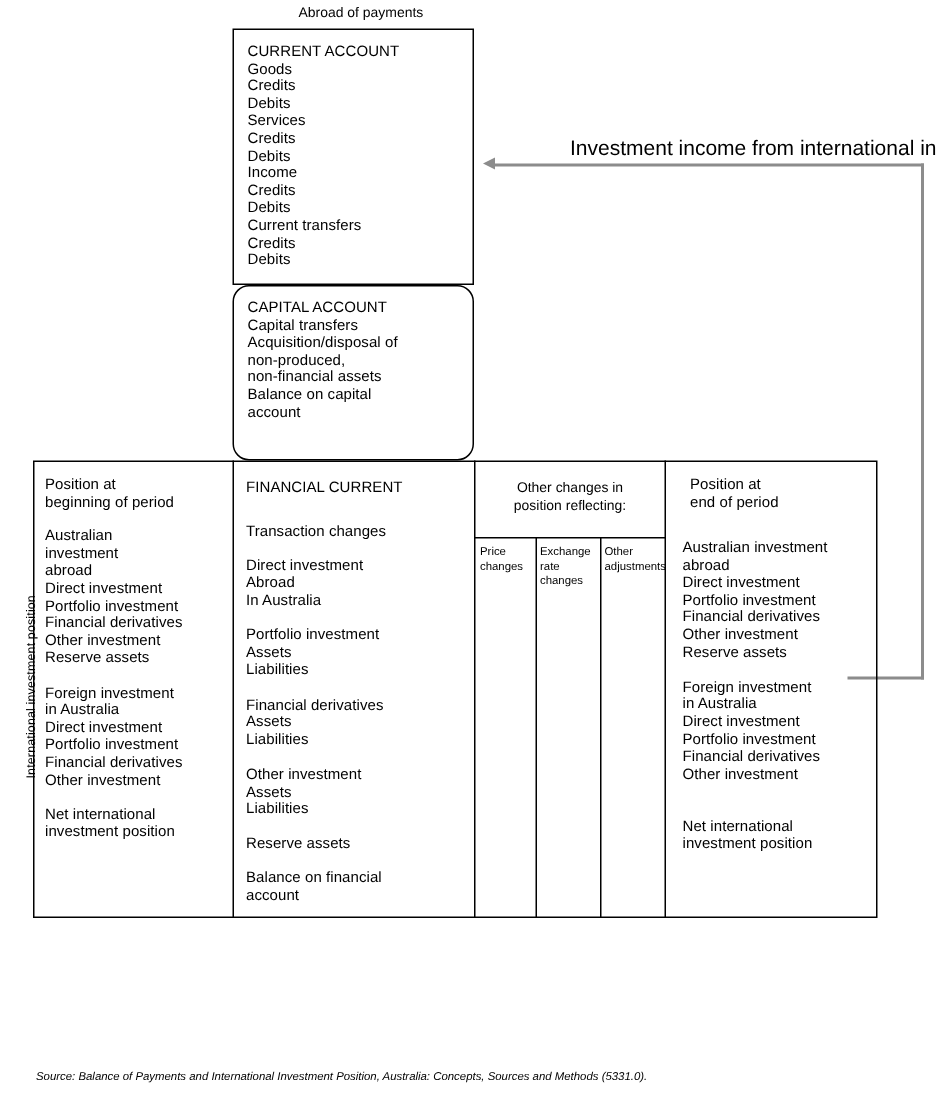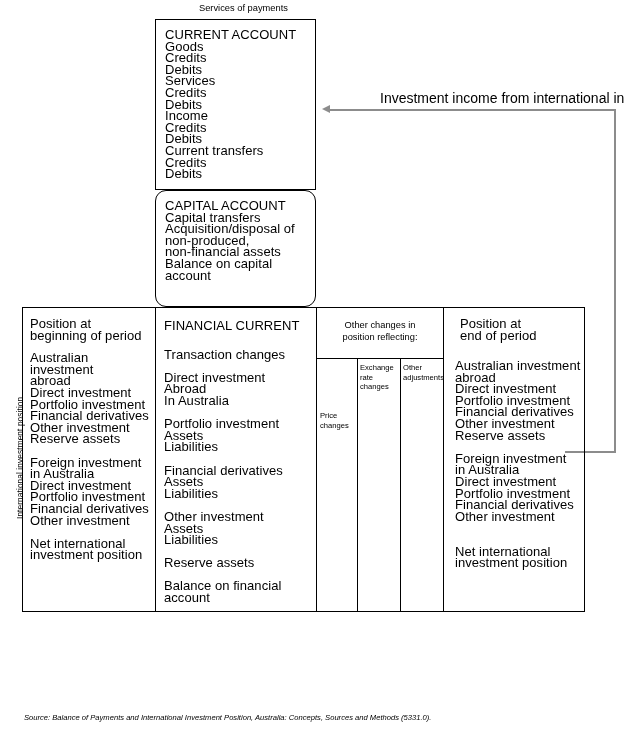--- a/index.html
+++ b/index.html
@@ -19,21 +19,21 @@
   .canvas {
     position: absolute;
     left: 0; top: 0;
     width: 624px;
     height: 732px;
   }
   .abs { position: absolute; }
 
   
   .txt {
-    font-size: 13px;
+    font-size: 10px;
     line-height: 11.6px;
     white-space: pre-line;
     letter-spacing: 0.05px;
   }
   .title-top {
     font-size: 9.3px;
     line-height: 12px;
     text-align: left;
   }
 
@@ -104,21 +104,21 @@
     font-style: italic;
     line-height: 10px;
     white-space: nowrap;
   }
 </style>
 </head>
 <body>
 
 <div class="canvas">
 
-  <div class="abs title-top" style="left:199px; top:2px;">Services of payments</div>
+  <div class="abs title-top" style="left:199px; top:2px;">Abroad of payments</div>
 
   <div class="abs box" style="left:155px; top:19px; width:161px; height:171px;">
     <div class="txt" style="position:absolute; left:9px; top:9px;">CURRENT ACCOUNT
 Goods
   Credits
   Debits
 Services
   Credits
   Debits
 Income
@@ -203,21 +203,21 @@
   </div>
 
   <div class="abs col-head" style="left:318px; top:320px; width:124px;">Other changes in
 position reflecting:</div>
 
   <div class="abs hline" style="left:316px; top:358px; width:128px;"></div>
 
   <div class="abs vline" style="left:357px; top:358px; height:254px;"></div>
   <div class="abs vline" style="left:400px; top:358px; height:254px;"></div>
 
-  <div class="abs sub-col" style="left:320px; top:363px; width:35px;margin-top:48px;">Price
+  <div class="abs sub-col" style="left:320px; top:363px; width:35px;">Price
 changes</div>
   <div class="abs sub-col" style="left:360px; top:363px; width:39px;">Exchange
 rate
 changes</div>
   <div class="abs sub-col" style="left:403px; top:363px; width:40px;">Other
 adjustments</div>
 
   <div class="abs" style="left:460px; top:318px; width:125px;">
     <div class="txt" style="white-space:pre-line;">Position at
 end of period</div>

